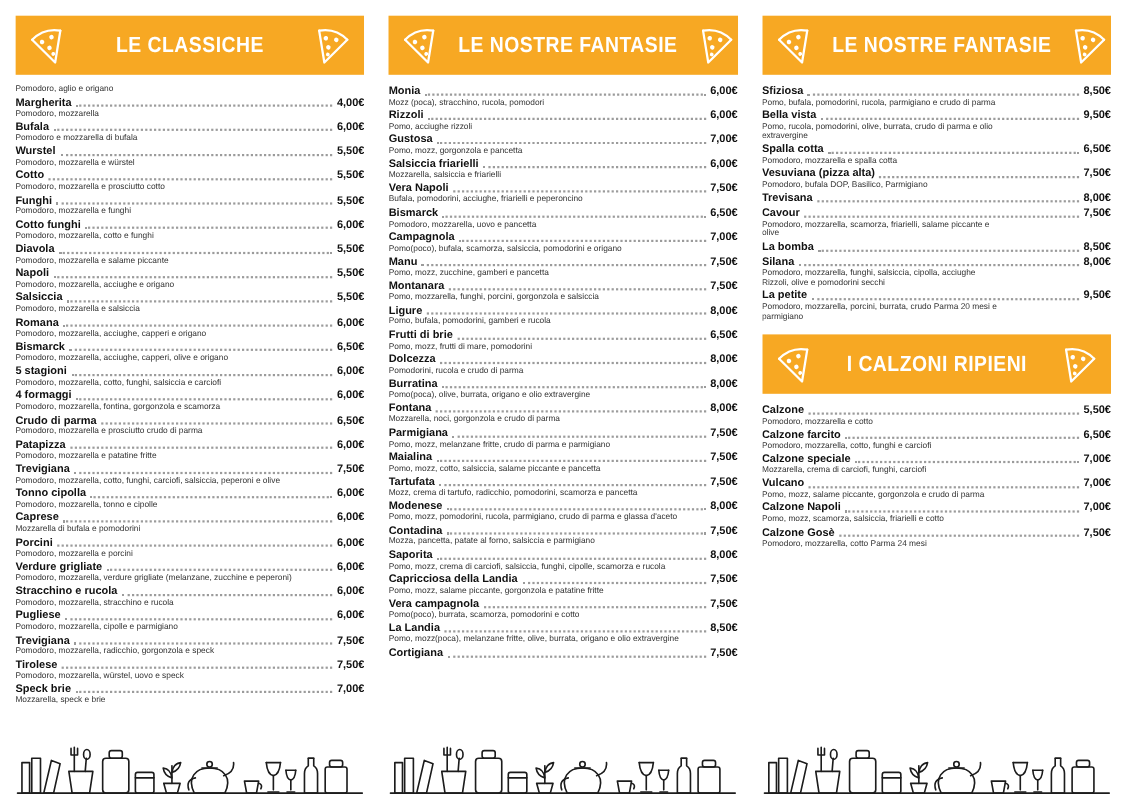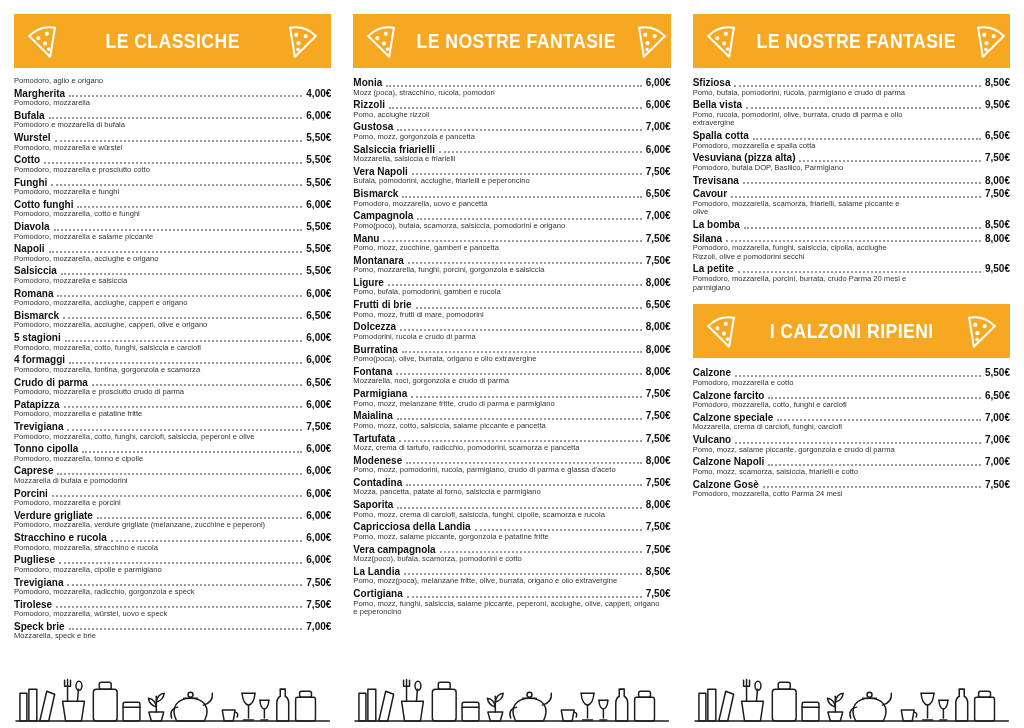--- a/index.html
+++ b/index.html
@@ -563,37 +563,36 @@
                 <span class="item-price">7,50€</span>
               </div>
               <div class="item-desc">Pomo, mozz, salame piccante, gorgonzola e patatine fritte</div>
             </div>
             <div class="item">
               <div class="item-line">
                 <span class="item-name">Vera campagnola</span>
                 <span class="leader"></span>
                 <span class="item-price">7,50€</span>
               </div>
-              <div class="item-desc">Mozz(poco), bufala, scamorza, pomodorini e cotto</div>
+              <div class="item-desc">Pomo(poco), burrata, scamorza, pomodorini e cotto</div>
             </div>
             <div class="item">
               <div class="item-line">
                 <span class="item-name">La Landia</span>
                 <span class="leader"></span>
                 <span class="item-price">8,50€</span>
               </div>
               <div class="item-desc">Pomo, mozz(poca), melanzane fritte, olive, burrata, origano e olio extravergine</div>
             </div>
             <div class="item">
               <div class="item-line">
                 <span class="item-name">Cortigiana</span>
                 <span class="leader"></span>
                 <span class="item-price">7,50€</span>
               </div>
-              <div class="item-desc">Pomo, mozz, funghi, salsiccia, salame piccante, peperoni, acciughe, olive, capperi, origano e peperoncino</div>
             </div>
           </div>
         </section>
       </div>
     <svg class="kitchen-strip" viewBox="0 0 320 62" preserveAspectRatio="xMidYMax meet">
         <use href="#kitchen-art"></use>
       </svg>
   </div>
   <div class="column">
     <div class="col-body">

